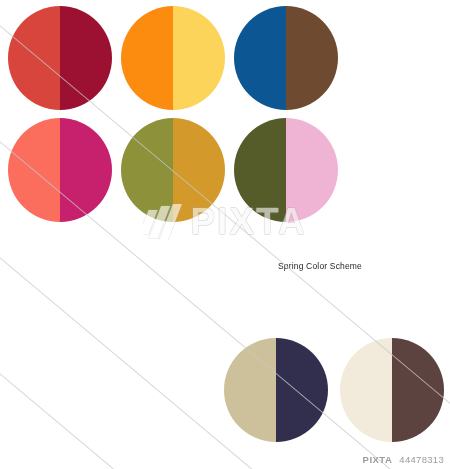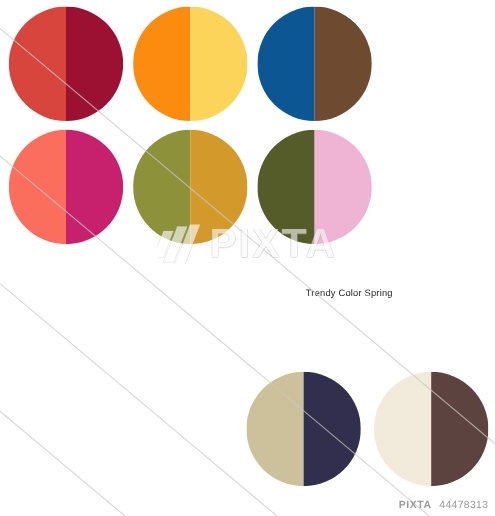--- a/index.html
+++ b/index.html
@@ -171,21 +171,21 @@
 <div class="swatch" id="sw-5">
   <div class="half" style="background: rgb(141, 145, 57);"></div>
   <div class="half" style="background: rgb(211, 154, 43);"></div>
 </div>
 <div class="swatch" id="sw-6">
   <div class="half" style="background: rgb(86, 91, 42);"></div>
   <div class="half" style="background: rgb(239, 180, 212);"></div>
 </div>
 
 <div class="caption">
-  <div class="caption-line l1">Trendy Color Spring</div>
+  <div class="caption-line l1">Spring Color Scheme</div>
 </div>
 
 <div class="swatch" id="sw-7">
   <div class="half" style="background: rgb(204, 193, 155);"></div>
   <div class="half" style="background: rgb(49, 47, 77);"></div>
 </div>
 <div class="swatch" id="sw-8">
   <div class="half" style="background: rgb(242, 234, 218);"></div>
   <div class="half" style="background: rgb(92, 67, 64);"></div>
 </div>

